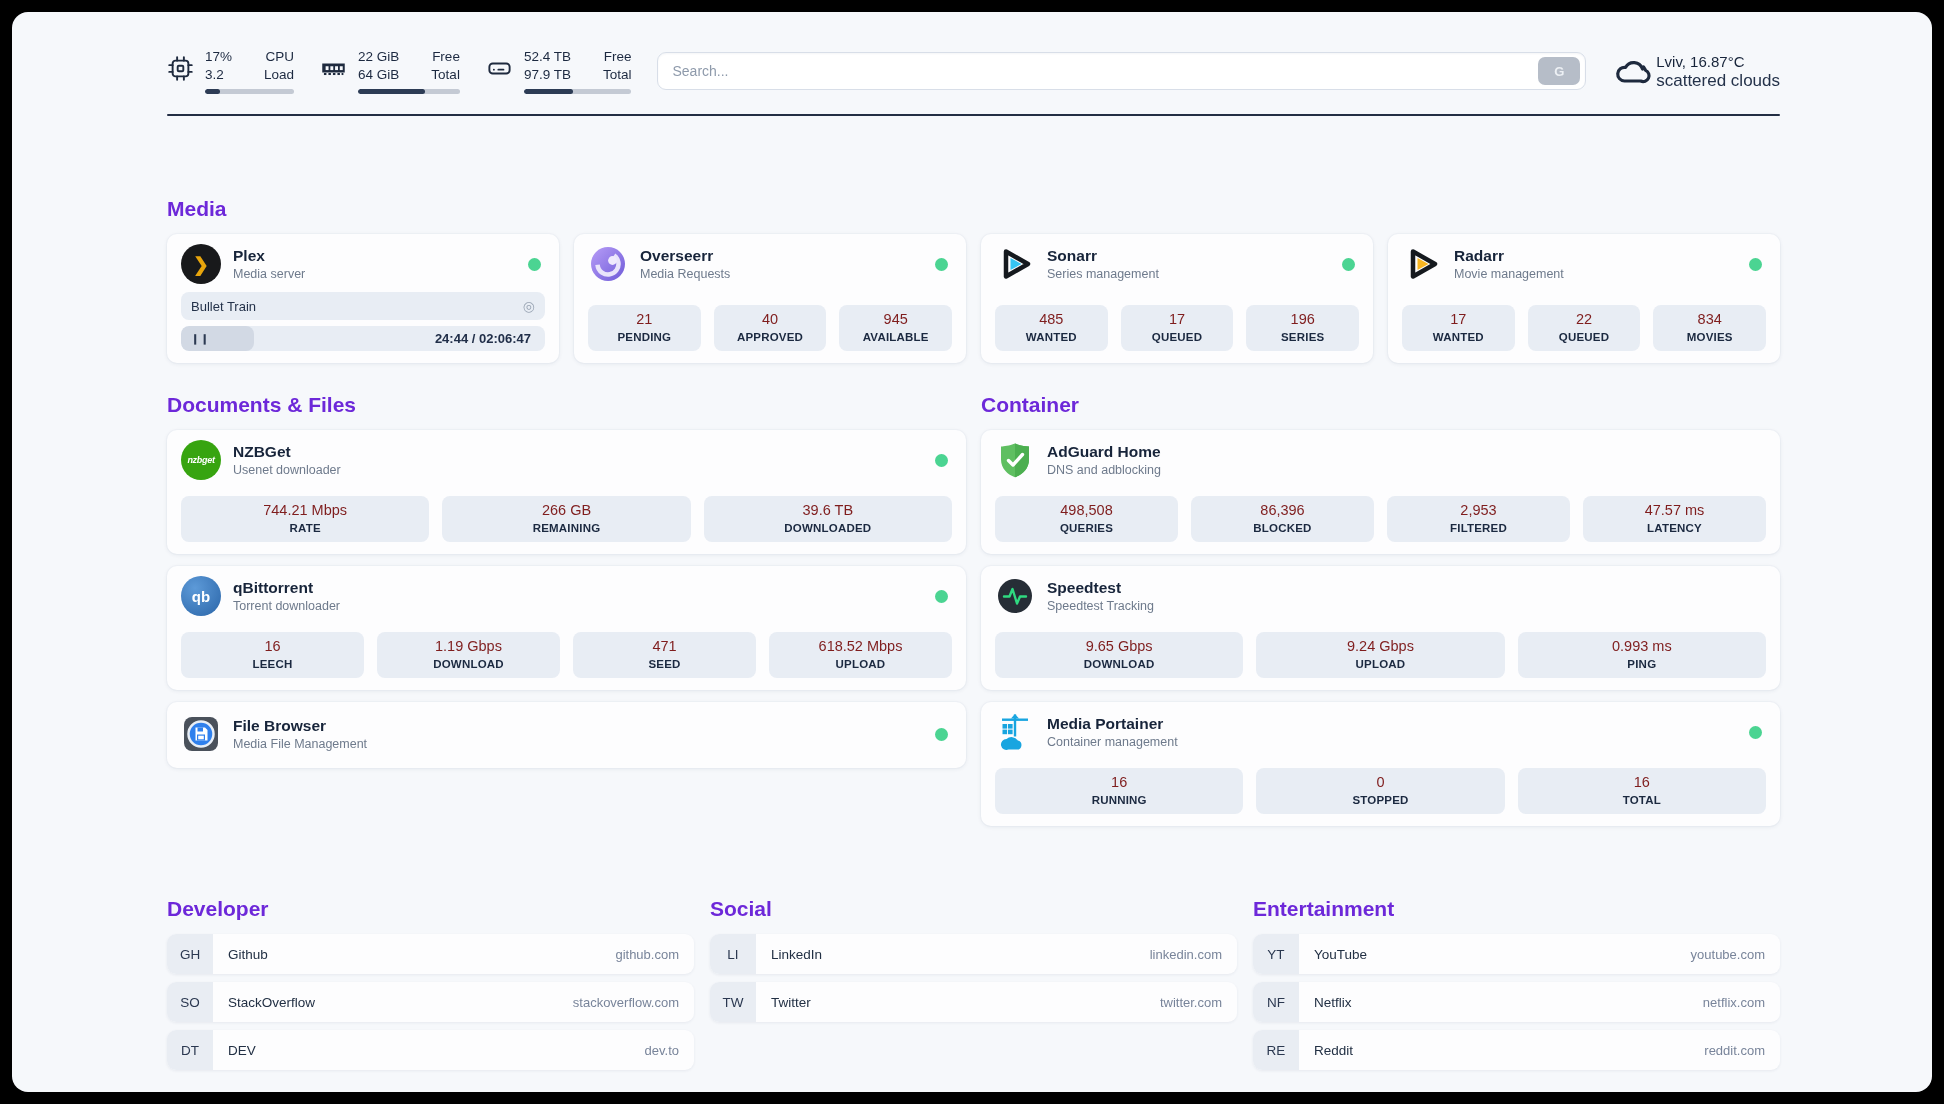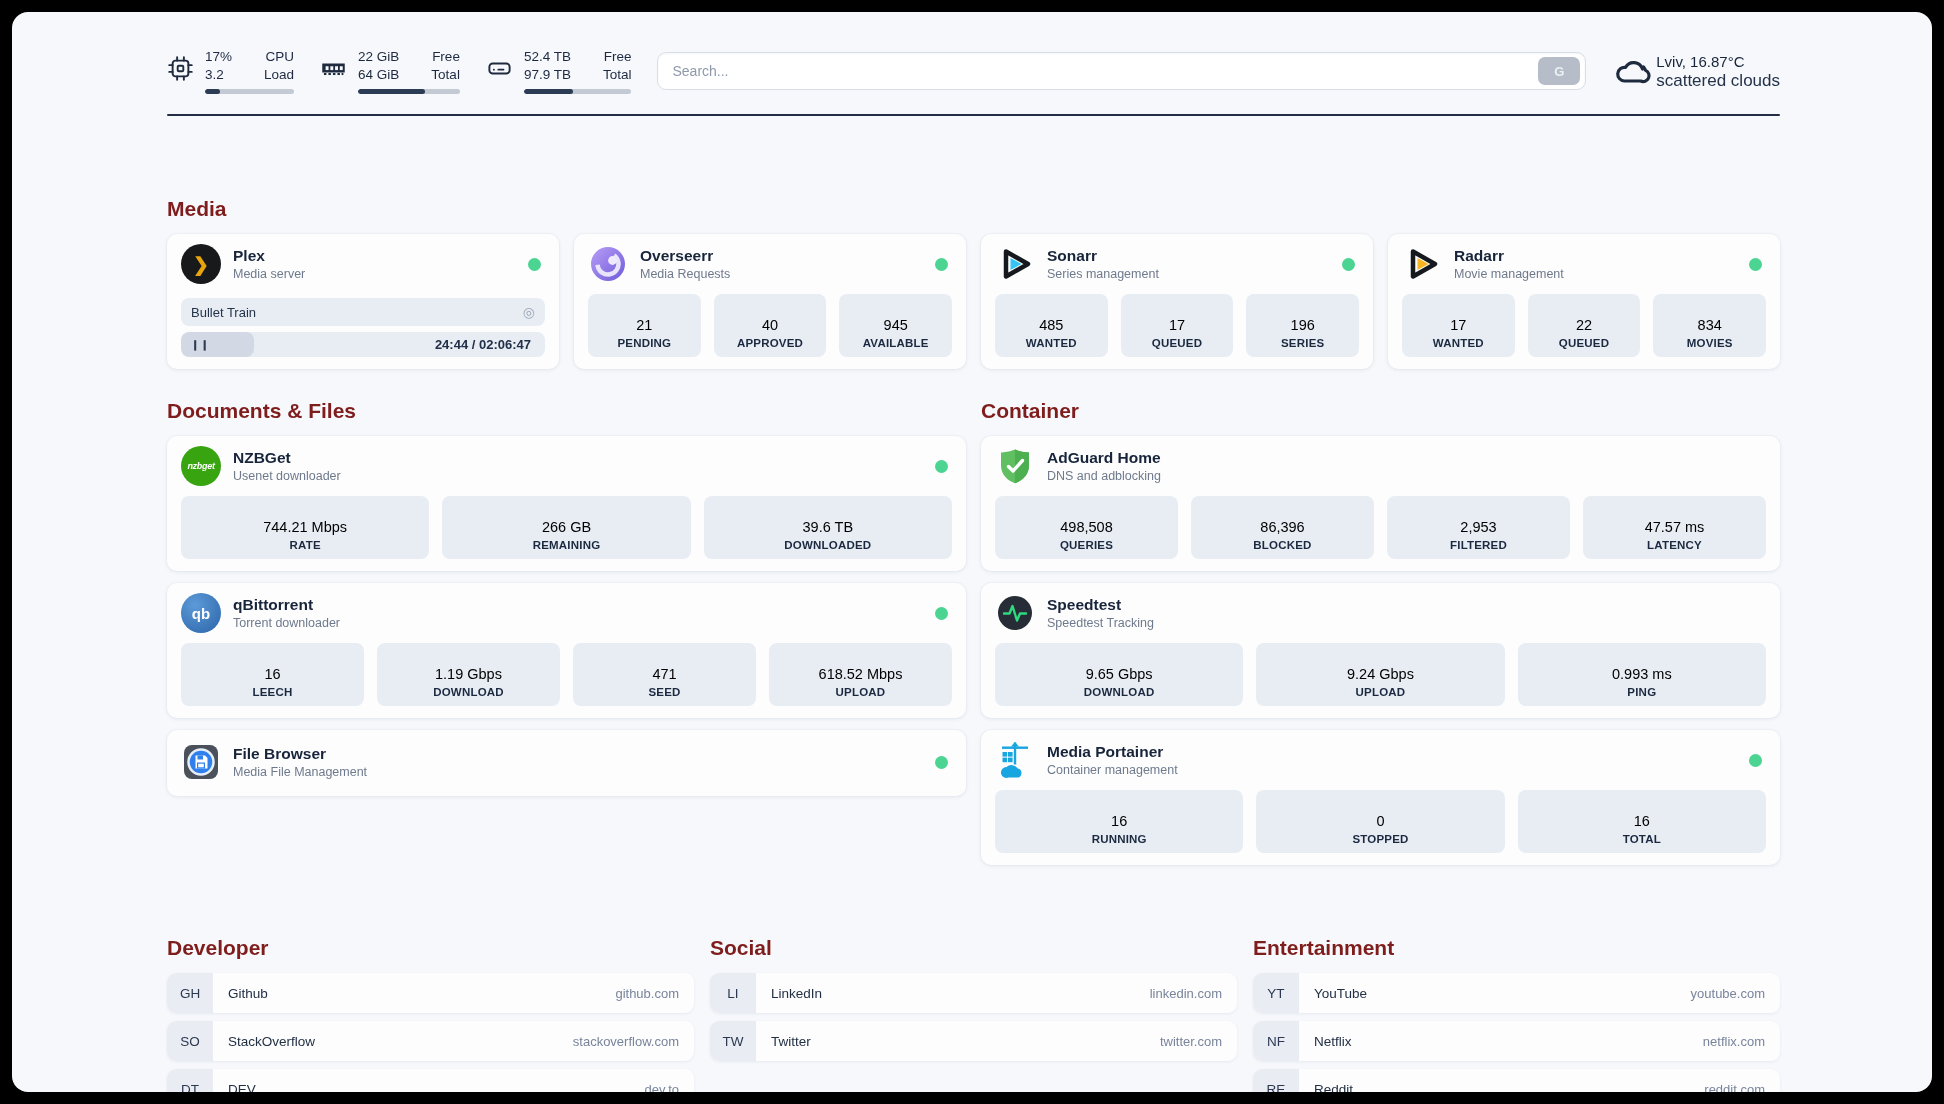--- a/index.html
+++ b/index.html
@@ -30,42 +30,42 @@
     color:#edf0f4; font-size:13px; font-weight:700; font-family:inherit; cursor:pointer; flex:none; }
 
   .weather { display:flex; align-items:center; gap:4px; flex:none; }
   .weather svg { width:40px; height:40px; }
   .w1 { font-size:15px; font-weight:500; color:#17243a; line-height:20px; }
   .w2 { font-size:17px; color:#24324a; line-height:18px; }
 
   .divider { height:2px; background:#232e44; margin-top:14px; border-radius:1px; }
 
   
-  h2.sec { font-size:21px; font-weight:600; color:#7f1d1d; line-height:30px; margin-bottom:10px; }
+  h2.sec { font-size:21px; font-weight:600; color:#6d28d9; line-height:30px; margin-bottom:10px; }
   .section-media { margin-top:78px; }
   .grid4 { display:grid; grid-template-columns:repeat(4,1fr); gap:15px; }
   .twocol { display:grid; grid-template-columns:1fr 1fr; gap:15px; margin-top:27px; align-items:start; }
   .col .card { margin-bottom:12px; }
 
   
   .card { background:#fdfdfe; border-radius:10px; padding:10px 14px 12px;
     box-shadow:0 1px 4px rgba(25,45,85,.08), 0 0 0 1px rgba(25,45,85,.02);
     display:flex; flex-direction:column; min-height:124px; cursor:pointer; }
   .card.slim { min-height:66px; justify-content:center; }
   .card-head { display:flex; align-items:center; gap:12px; }
   .appicon { width:40px; height:40px; flex:none; display:flex; align-items:center; justify-content:center; border-radius:50%; }
   .appicon svg { width:40px; height:40px; }
   .titles { flex:1; min-width:0; }
   .t { font-size:15.5px; font-weight:600; color:#17243a; line-height:20px; }
   .s { font-size:12.5px; color:#6e7a8c; line-height:16px; }
   .dot { width:13px; height:13px; border-radius:50%; background:#4bd492; flex:none; margin-right:4px; }
 
   .stats { display:flex; gap:13px; margin-top:auto; padding-top:10px; }
   .stat { flex:1; background:#e8edf4; border-radius:8px; text-align:center; padding:5px 4px 6px; }
-  .stat .v { font-size:14.5px; color:#000000; line-height:19px;margin-top:17px; }
+  .stat .v { font-size:14.5px; color:#7f1d1d; line-height:19px; }
   .stat .l { font-size:11.5px; font-weight:700; color:#1b2940; letter-spacing:.2px; line-height:15px; margin-top:1px; }
 
   
   .player { margin-top:auto; padding-top:8px; display:flex; flex-direction:column; gap:6px; }
   .np { height:28px; background:#e8edf4; border-radius:8px; display:flex; align-items:center; padding:8px 10px; font-size:13px; font-weight:500; color:#24324a; }
   .np .grow { flex:1; }
   .target { color:#9aa5b4; font-size:14px; line-height:1; }
   .seek { position:relative; height:25px; background:#e8edf4; border-radius:8px; overflow:hidden; display:flex; align-items:center; }
   .seek .fill { position:absolute; left:0; top:0; bottom:0; background:#d2d9e4; border-radius:8px; }
   .seek .pause { position:relative; margin-left:10px; font-size:10px; font-weight:700; color:#2c3a52; letter-spacing:1px; }

